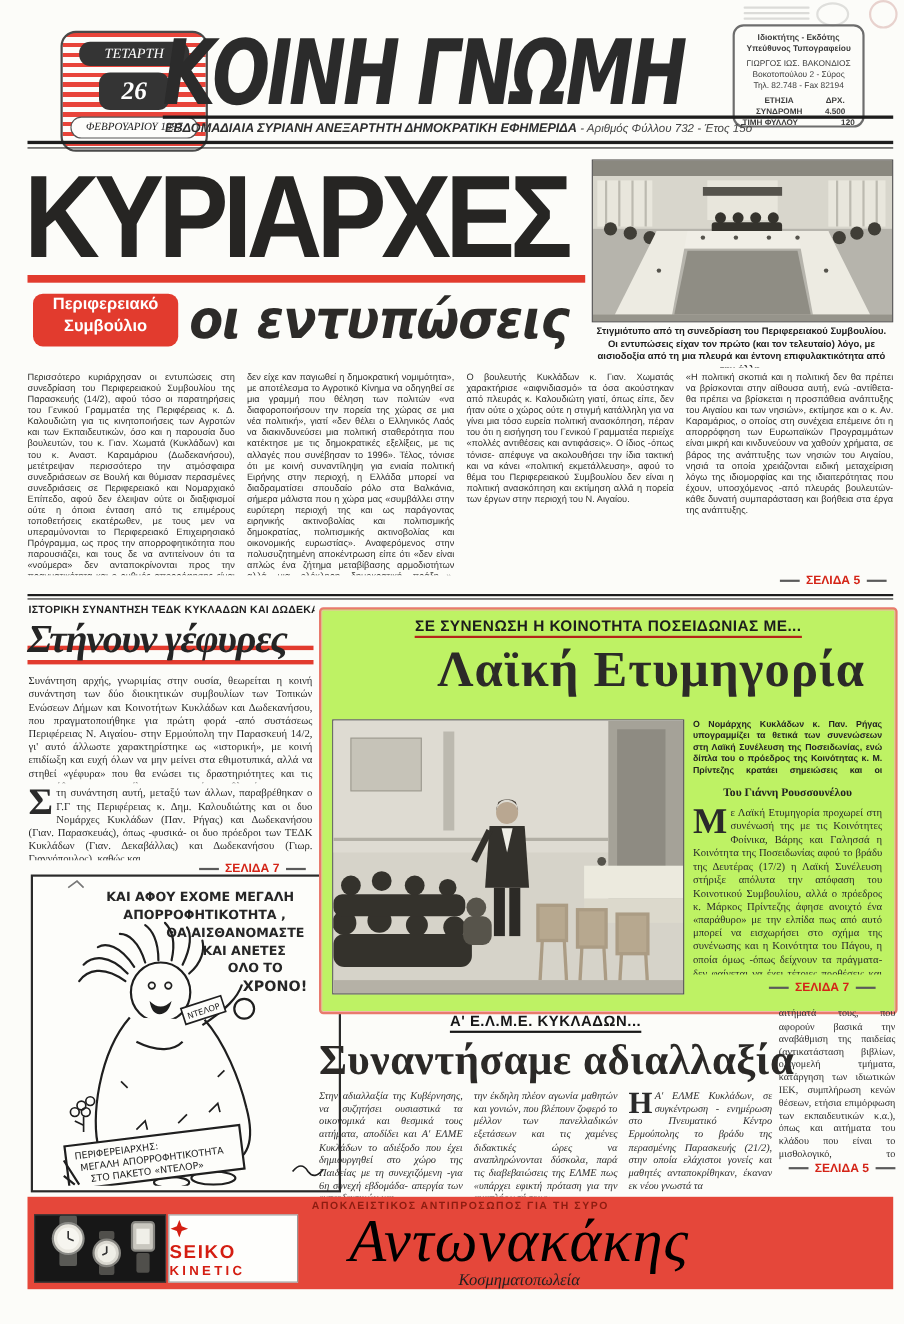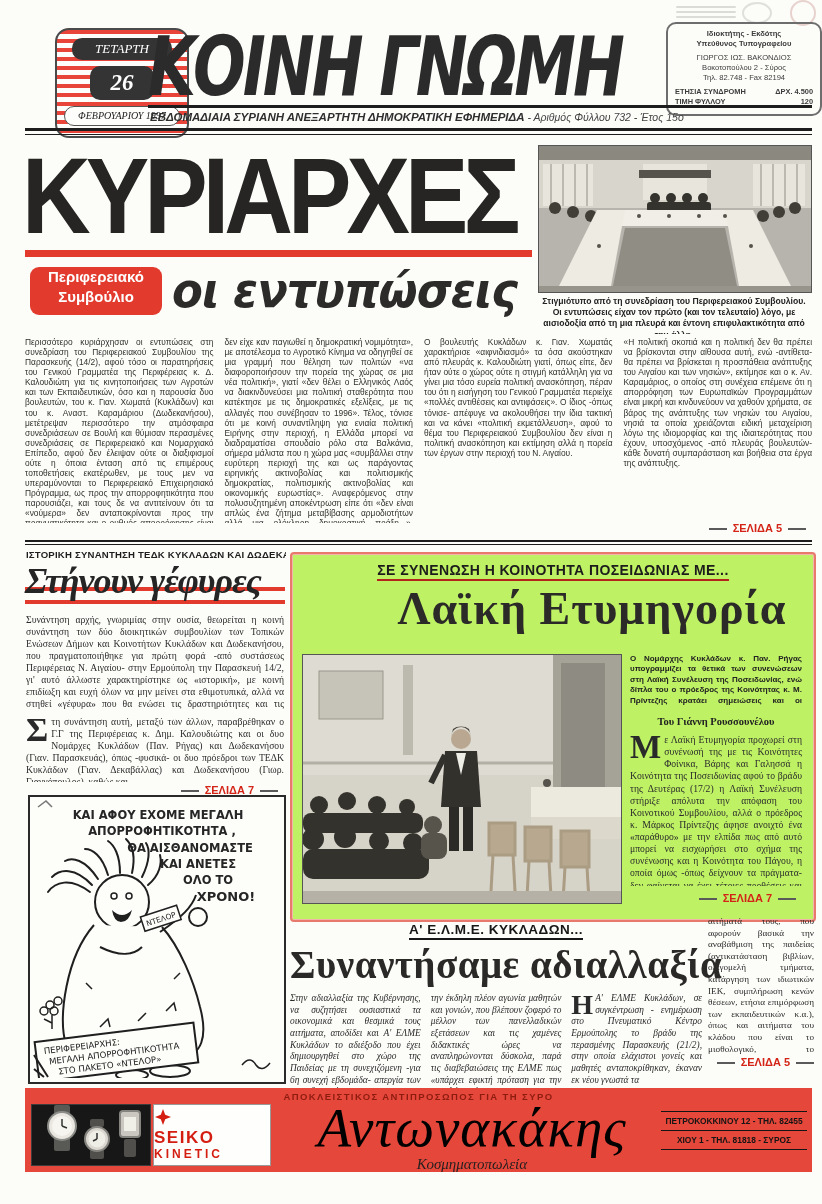--- a/index.html
+++ b/index.html
@@ -12,21 +12,21 @@
   .redbar{background:#e23b2e;}
 
   
   .datebox{left:55px;top:28px;width:130px;height:106px;border:2px solid #4a4a4a;border-radius:14px;
            background:repeating-linear-gradient(180deg,#e8443a 0 4px,#fdfdfb 4px 9px);overflow:hidden;}
   .datebox .pill{background:#343434;color:#fff;border-radius:10px;text-align:center;
                  font-family:"Liberation Serif",serif;font-style:italic;}
   .masthead-title{left:148px;top:18px;width:500px;height:92px;font-family:"DejaVu Sans","Liberation Sans",sans-serif;
       font-weight:bold;font-style:italic;font-size:62px;letter-spacing:-3px;color:#2b2b2b;
       transform:scale(1.0,1.32);transform-origin:left top;white-space:nowrap;}
-  .pubbox{left:666px;top:22px;width:156px;height:94px;border:2px solid #6d6d6d;border-radius:10px;
+  .pubbox{left:666px;top:22px;width:120px;height:94px;border:2px solid #6d6d6d;border-radius:10px;
           font-size:7.6px;text-align:center;color:#3c3c3c;padding-top:5px;box-sizing:border-box;line-height:1.35;}
   .pubbox .row{display:flex;justify-content:space-between;padding:0 7px;font-weight:bold;font-size:7.4px;}
   .subtitle{left:150px;top:111px;width:660px;font-weight:bold;font-style:italic;font-size:11.5px;color:#2e2e2e;white-space:nowrap;}
   .subtitle .lite{font-weight:normal;font-size:10.5px;color:#444;}
 
   
   .lead-headline{left:22px;top:142px;width:512px;height:108px;font-weight:900;font-size:97px;line-height:100px;
       letter-spacing:-5px;color:#262523;transform:scale(0.98,1.1);transform-origin:left top;white-space:nowrap;
       font-family:"Liberation Sans",sans-serif;}
   .lead-badge{left:30px;top:267px;width:132px;height:48px;background:#e23b2e;border-radius:9px;color:#fff;
@@ -44,21 +44,21 @@
   
   .kicker-sm{font-weight:bold;font-size:9.6px;letter-spacing:.2px;color:#1e1e1e;}
   .bridges-head{left:25px;top:560px;width:260px;height:48px;}
   .bridges-head .line{position:absolute;left:0;width:100%;height:4px;background:#e23b2e;}
   .bridges-head .txt{position:absolute;left:0;top:0;width:100%;font-family:"Liberation Serif",serif;
       font-weight:bold;font-style:italic;font-size:36px;letter-spacing:-1px;color:#252525;white-space:nowrap;}
   .bridges-body{font-size:9.7px;line-height:1.24;color:#2c2c2c;}
   .dropcap{float:left;font-weight:bold;font-family:"Liberation Serif",serif;color:#2a2a2a;}
 
   
-  .cartoon{left:28px;top:795px;width:254px;height:285px;border:2px solid #2a2a2a;background:#fdfdfa;}
+  .cartoon{left:28px;top:795px;width:254px;height:285px;border:2px solid #2a2a2a;background:#fdfdfa;padding-left:24px;}
 
   
   .posbox{left:290px;top:552px;width:522px;height:366px;border:2px solid #e87a6d;border-radius:4px;
           box-shadow:inset 0 0 0 1px #f3b4ab;background:#bef264;}
   .pos-kicker{font-weight:bold;font-size:14px;letter-spacing:.4px;color:#1c1c1c;border-bottom:2px solid #b3241a;
       display:inline-block;padding-bottom:1px;}
   .pos-head{font-family:"Liberation Serif",serif;font-weight:bold;font-size:46px;color:#2c2a28;letter-spacing:1px;white-space:nowrap;margin-left:39px;}
   .pos-caption{font-weight:bold;font-size:8px;line-height:1.3;color:#222;}
   .pos-byline{font-family:"Liberation Serif",serif;font-weight:bold;font-size:10.5px;text-align:center;color:#222;}
   .pos-body{font-family:"Liberation Serif",serif;font-size:9.7px;line-height:1.25;color:#2b2b2b;}
@@ -409,22 +409,15 @@
       <svg width="18" height="16" viewBox="0 0 16 16" style="margin-top:4px;">
         <path d="M8 0 L10.2 5.8 L16 8 L10.2 10.2 L8 16 L5.8 10.2 L0 8 L5.8 5.8 Z" fill="#d41e12"></path>
       </svg>
       <div class="seiko-name">SEIKO</div>
       <div class="seiko-sub">KINETIC</div>
     </div>
     <div class="ad-script">
       <div class="ad-name">Αντωνακάκης</div>
       <div class="ad-subname">Κοσμηματοπωλεία</div>
     </div>
-    <div class="ad-addr">
-      <div class="ln"></div>
-      <div class="t">ΠΕΤΡΟΚΟΚΚΙΝΟΥ 12 - ΤΗΛ. 82455</div>
-      <div class="ln"></div>
-      <div class="t">ΧΙΟΥ 1 - ΤΗΛ. 81818 - ΣΥΡΟΣ</div>
-      <div class="ln"></div>
-    </div>
   </div>
 
 </div>
 
 </body></html>

